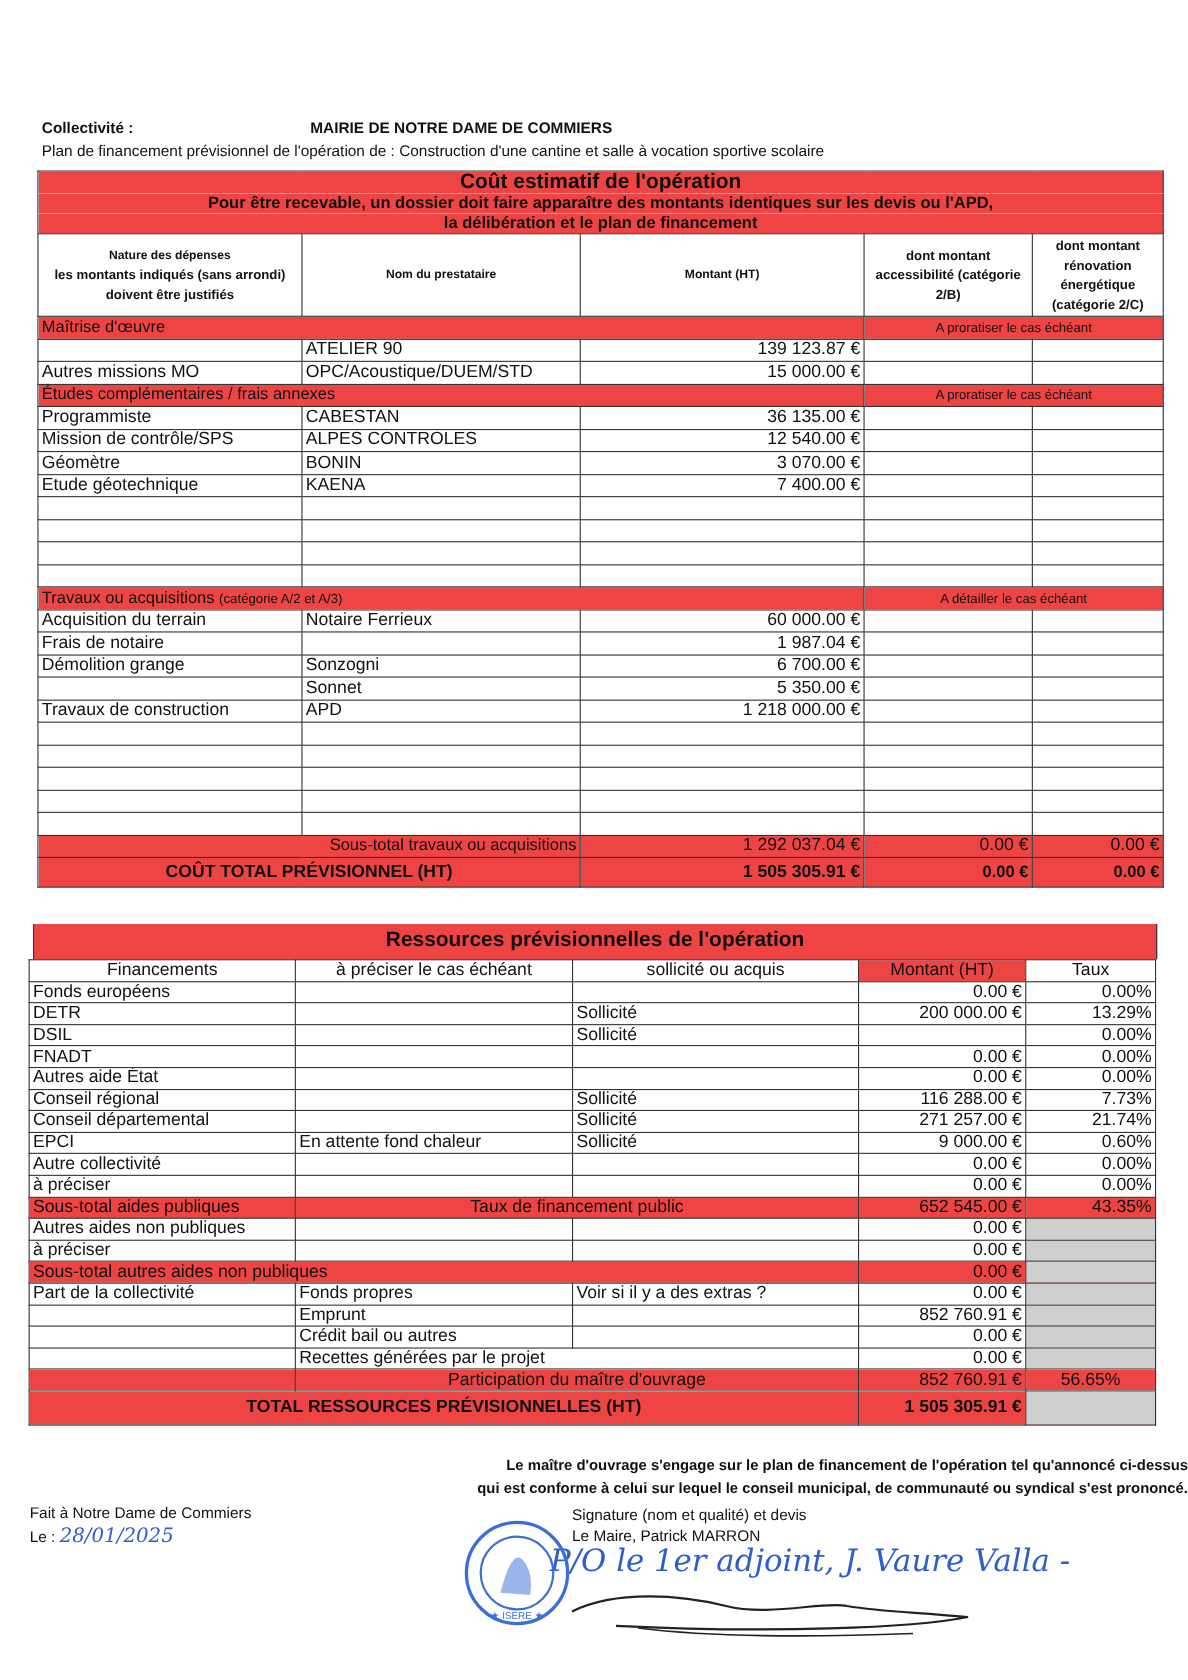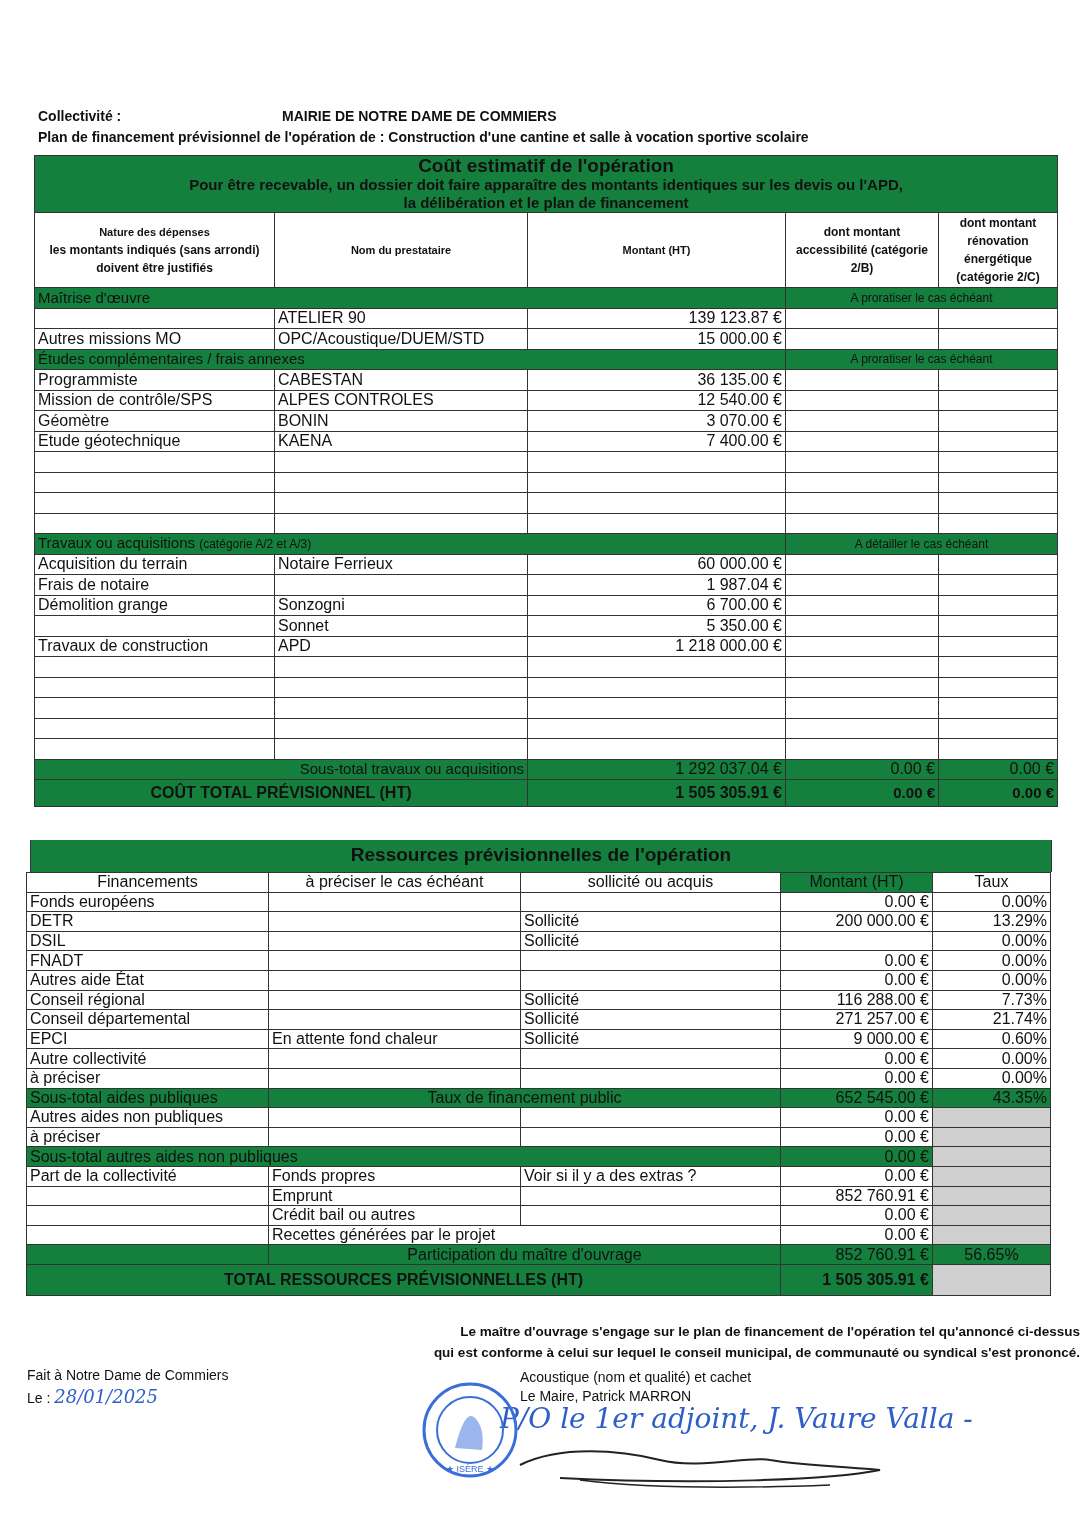--- a/index.html
+++ b/index.html
@@ -1,26 +1,26 @@
 <!DOCTYPE html>
 <html><head>
 <meta charset="utf-8">
 <style>
   html, body { margin: 0; padding: 0; background: #fff; }
   body { width: 1080px; height: 1527px; position: relative; overflow: hidden;
          font-family: "Liberation Sans", sans-serif; color: #111; }
   .abs { position: absolute; }
   .hdr1 { left: 38px; top: 108px; font-size: 14px; font-weight: bold; }
   .hdr1 .org { position: absolute; left: 244px; top: 0; white-space: nowrap; }
-  .hdr2 { left: 38px; top: 129px; font-size: 14px; font-weight: bold; white-space: nowrap; }
+  .hdr2 { left: 38px; top: 129px; font-size: 14px; font-weight: normal; white-space: nowrap; }
 
   table { border-collapse: collapse; table-layout: fixed; }
   td { border: 1.5px solid #333; padding: 0 3px; height: 19.5px; font-size: 16px;
        white-space: nowrap; overflow: hidden; line-height: 18px; }
-  .gray { background: #15803d; }
+  .gray { background: #ef4444; }
   .dgray { background: #cfcfcf; }
   .b { font-weight: bold; }
   .r { text-align: right; }
   .c { text-align: center; }
   .sm { font-size: 12px; }
   .bold15 { font-size: 15px; font-weight: normal; }
 
   #cost-table { position: absolute; left: 34px; top: 155px; width: 1023px; }
   #cost-table .title { font-size: 19px; font-weight: bold; text-align: center; height: 20px; line-height: 20px; }
   #cost-table .note { font-size: 15px; font-weight: bold; text-align: center; height: 18px; line-height: 18px; }
@@ -424,21 +424,21 @@
 </tbody>
   </table>
 
 <div class="abs footer-note" style="top:1324px">Le maître d'ouvrage s'engage sur le plan de financement de l'opération tel qu'annoncé ci-dessus</div>
 <div class="abs footer-note" style="top:1345px">qui est conforme à celui sur lequel le conseil municipal, de communauté ou syndical s'est prononcé.</div>
 <div class="abs fait">Fait à Notre Dame de Commiers</div>
 <div class="abs le">
   <span>Le :</span>
   <span class="hand" style="font-size:18px">28/01/2025</span>
 </div>
-<div class="abs sig-label">Acoustique (nom et qualité) et cachet</div>
+<div class="abs sig-label">Signature (nom et qualité) et devis</div>
 <div class="abs sig-name">Le Maire, Patrick MARRON</div>
 <div class="abs hand" style="left:500px;top:1402px;font-size:28px;white-space:nowrap">P/O le 1er adjoint, J. Vaure Valla -</div>
 
 <svg class="abs" style="left:420px;top:1378px" width="100" height="105">
   <circle cx="50" cy="52" r="46" fill="none" stroke="#3a6fd8" stroke-width="3"></circle>
   <circle cx="50" cy="52" r="33" fill="none" stroke="#3a6fd8" stroke-width="2"></circle>
   <path d="M35 70 Q45 30 55 40 Q65 50 62 72 Z" fill="#6f97e6" opacity="0.7"></path>
   <text x="50" y="94" font-size="9" text-anchor="middle" fill="#3a6fd8" font-family="Liberation Sans, sans-serif">★ ISÈRE ★</text>
 </svg>
 <svg class="abs" style="left:500px;top:1440px" width="400" height="55">

